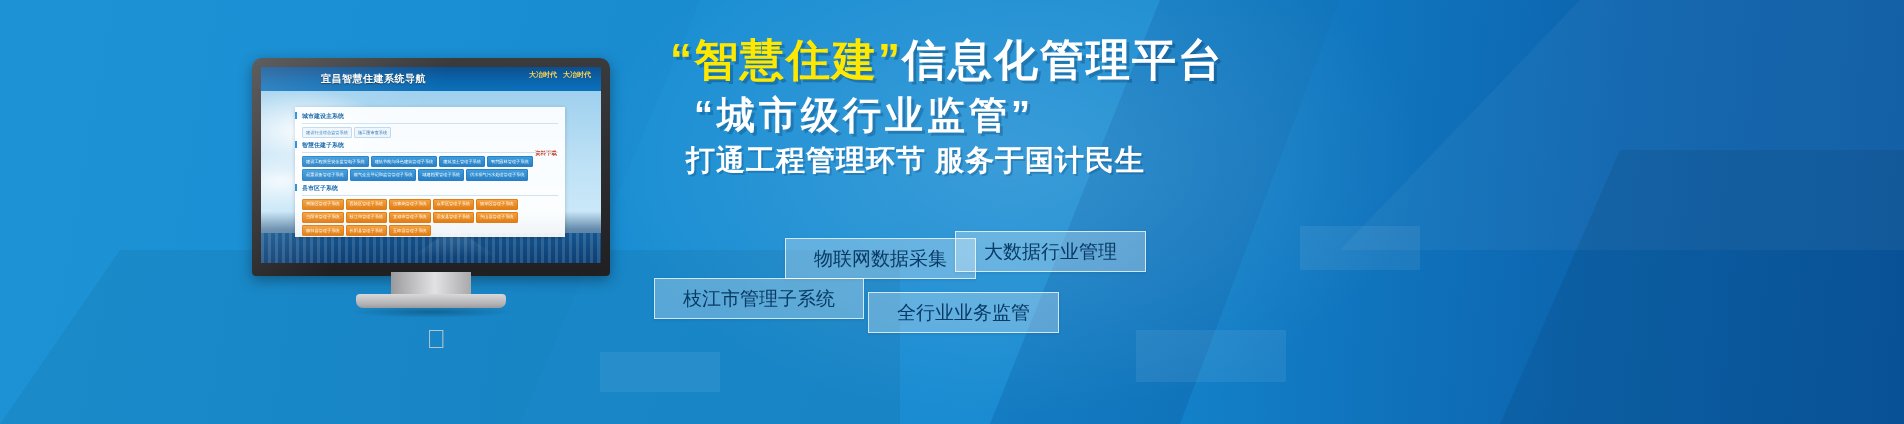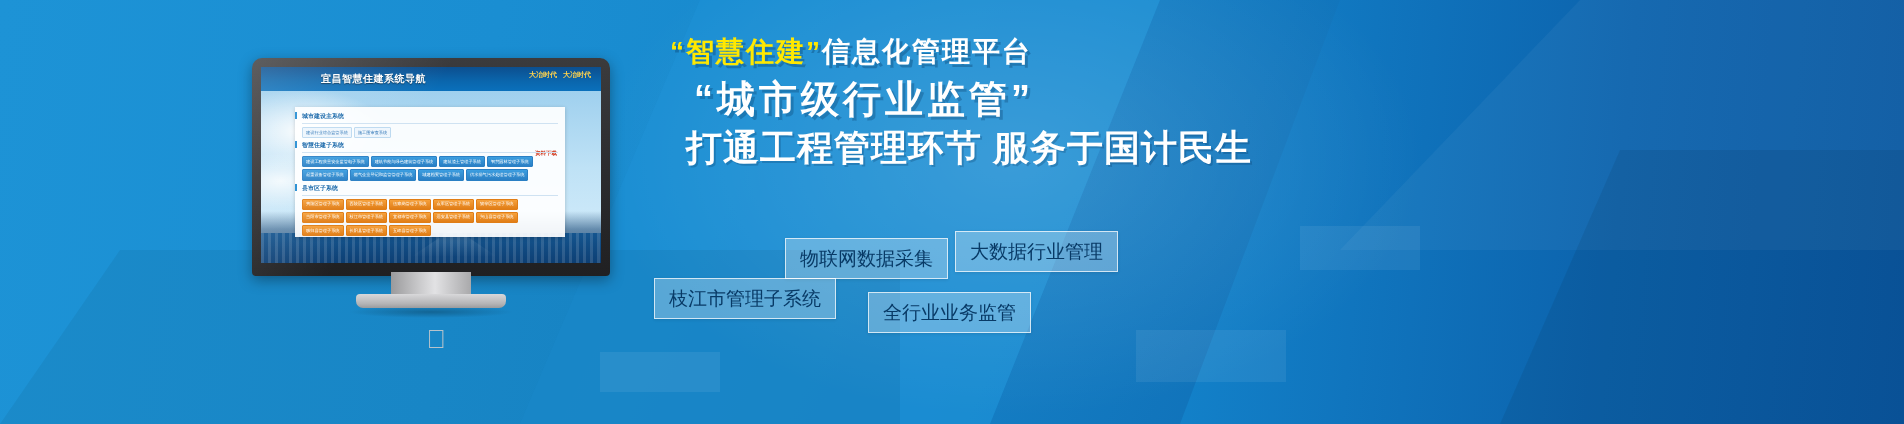--- a/index.html
+++ b/index.html
@@ -145,41 +145,41 @@
     line-height:1;text-align:center;opacity:.9;
   }
   .standshadow{
     position:absolute;left:96px;top:248px;width:166px;height:12px;
     background:radial-gradient(ellipse at center,rgba(0,0,0,.25) 0%,rgba(0,0,0,0) 70%);
   }
 
   
   .copy{position:absolute;left:650px;top:38px;width:820px;}
   .h1{
-    font-size:28px;font-weight:bold;letter-spacing:2px;line-height:1;
+    font-size:44px;font-weight:bold;letter-spacing:2px;line-height:1;
     white-space:nowrap;margin:0 0 14px 20px;
   }
   .h1 .y{color:#ffe800;text-shadow:3px 3px 0 rgba(0,40,80,.28);}
   .h1 .w{color:#ffffff;text-shadow:3px 3px 0 rgba(0,40,80,.28);}
   .h2{
     font-size:38px;font-weight:bold;letter-spacing:4px;line-height:1;color:#fff;
     white-space:nowrap;margin:0 0 12px 44px;text-shadow:3px 3px 0 rgba(0,40,80,.25);
   }
   .h3{
-    font-size:36px;font-weight:bold;letter-spacing:1px;line-height:1;color:#fff;
+    font-size:29px;font-weight:bold;letter-spacing:1px;line-height:1;color:#fff;
     white-space:nowrap;margin:3px 0 0 36px;text-shadow:2px 2px 0 rgba(0,40,80,.22);
   }
 
   
   .chip{
     position:absolute;
     background:rgba(255,255,255,.28);
     border:1px solid rgba(255,255,255,.72);
     color:#083a66;font-size:19px;line-height:1;
-    padding:10px 14px;white-space:nowrap;
+    padding:10px 28px;white-space:nowrap;
     box-shadow:0 1px 3px rgba(0,0,0,.1);
   }
   .chip-iot{left:785px;top:238px;}
   .chip-bigdata{left:955px;top:231px;}
   .chip-biz{left:654px;top:278px;}
   .chip-city{left:868px;top:292px;}
 
   
   .ghost{position:absolute;background:rgba(255,255,255,.07);}
   .g1{left:1136px;top:330px;width:150px;height:52px;}

